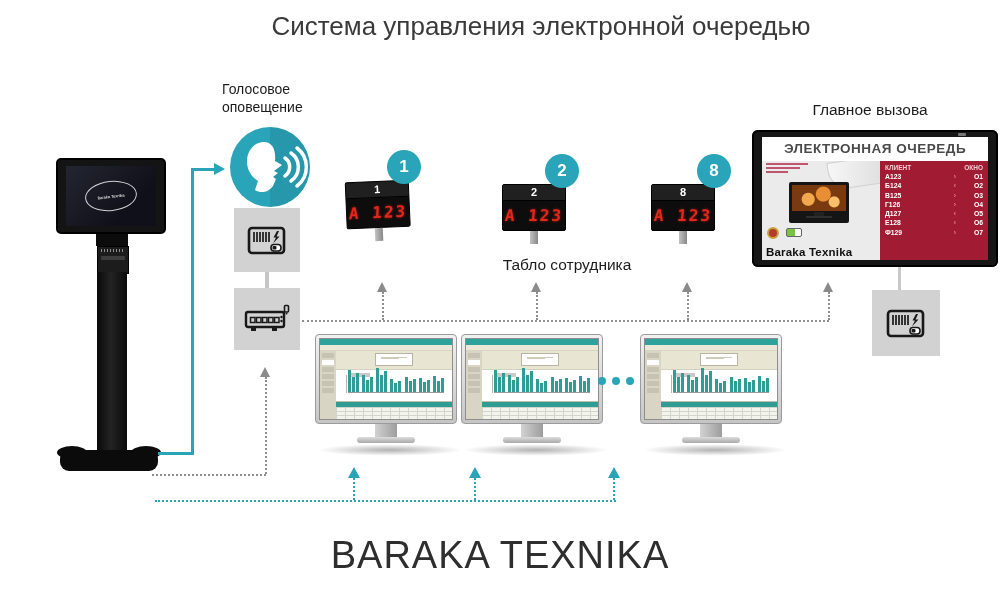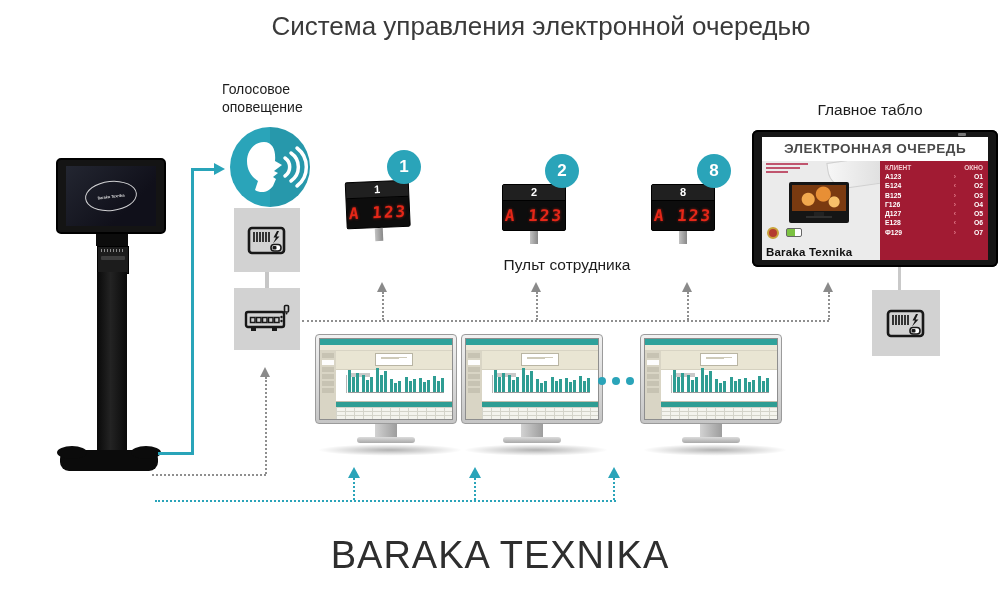--- a/index.html
+++ b/index.html
@@ -270,22 +270,22 @@
     <div class="led-box">
       <div class="led-num">8</div>
       <div class="led-val">A 123</div>
     </div>
     <div class="led-stand"></div>
   </div>
   <div class="badge" id="badge1">1</div>
   <div class="badge" id="badge2">2</div>
   <div class="badge" id="badge3">8</div>
 
-  <div class="lbl" id="lbl-emp">Пульт сотрудника</div>
-  <div class="lbl" id="lbl-main">Главное табло</div>
+  <div class="lbl" id="lbl-emp">Табло сотрудника</div>
+  <div class="lbl" id="lbl-main">Главное вызова</div>
 
   <div id="monitors">
     <div class="monitor" style="left: 315px;">
       <div class="m-frame">
         <div class="m-screen">
           <div class="m-title"></div>
           <div class="m-menu"></div>
           <div class="m-body">
             <div class="sb">
                 <i></i>

